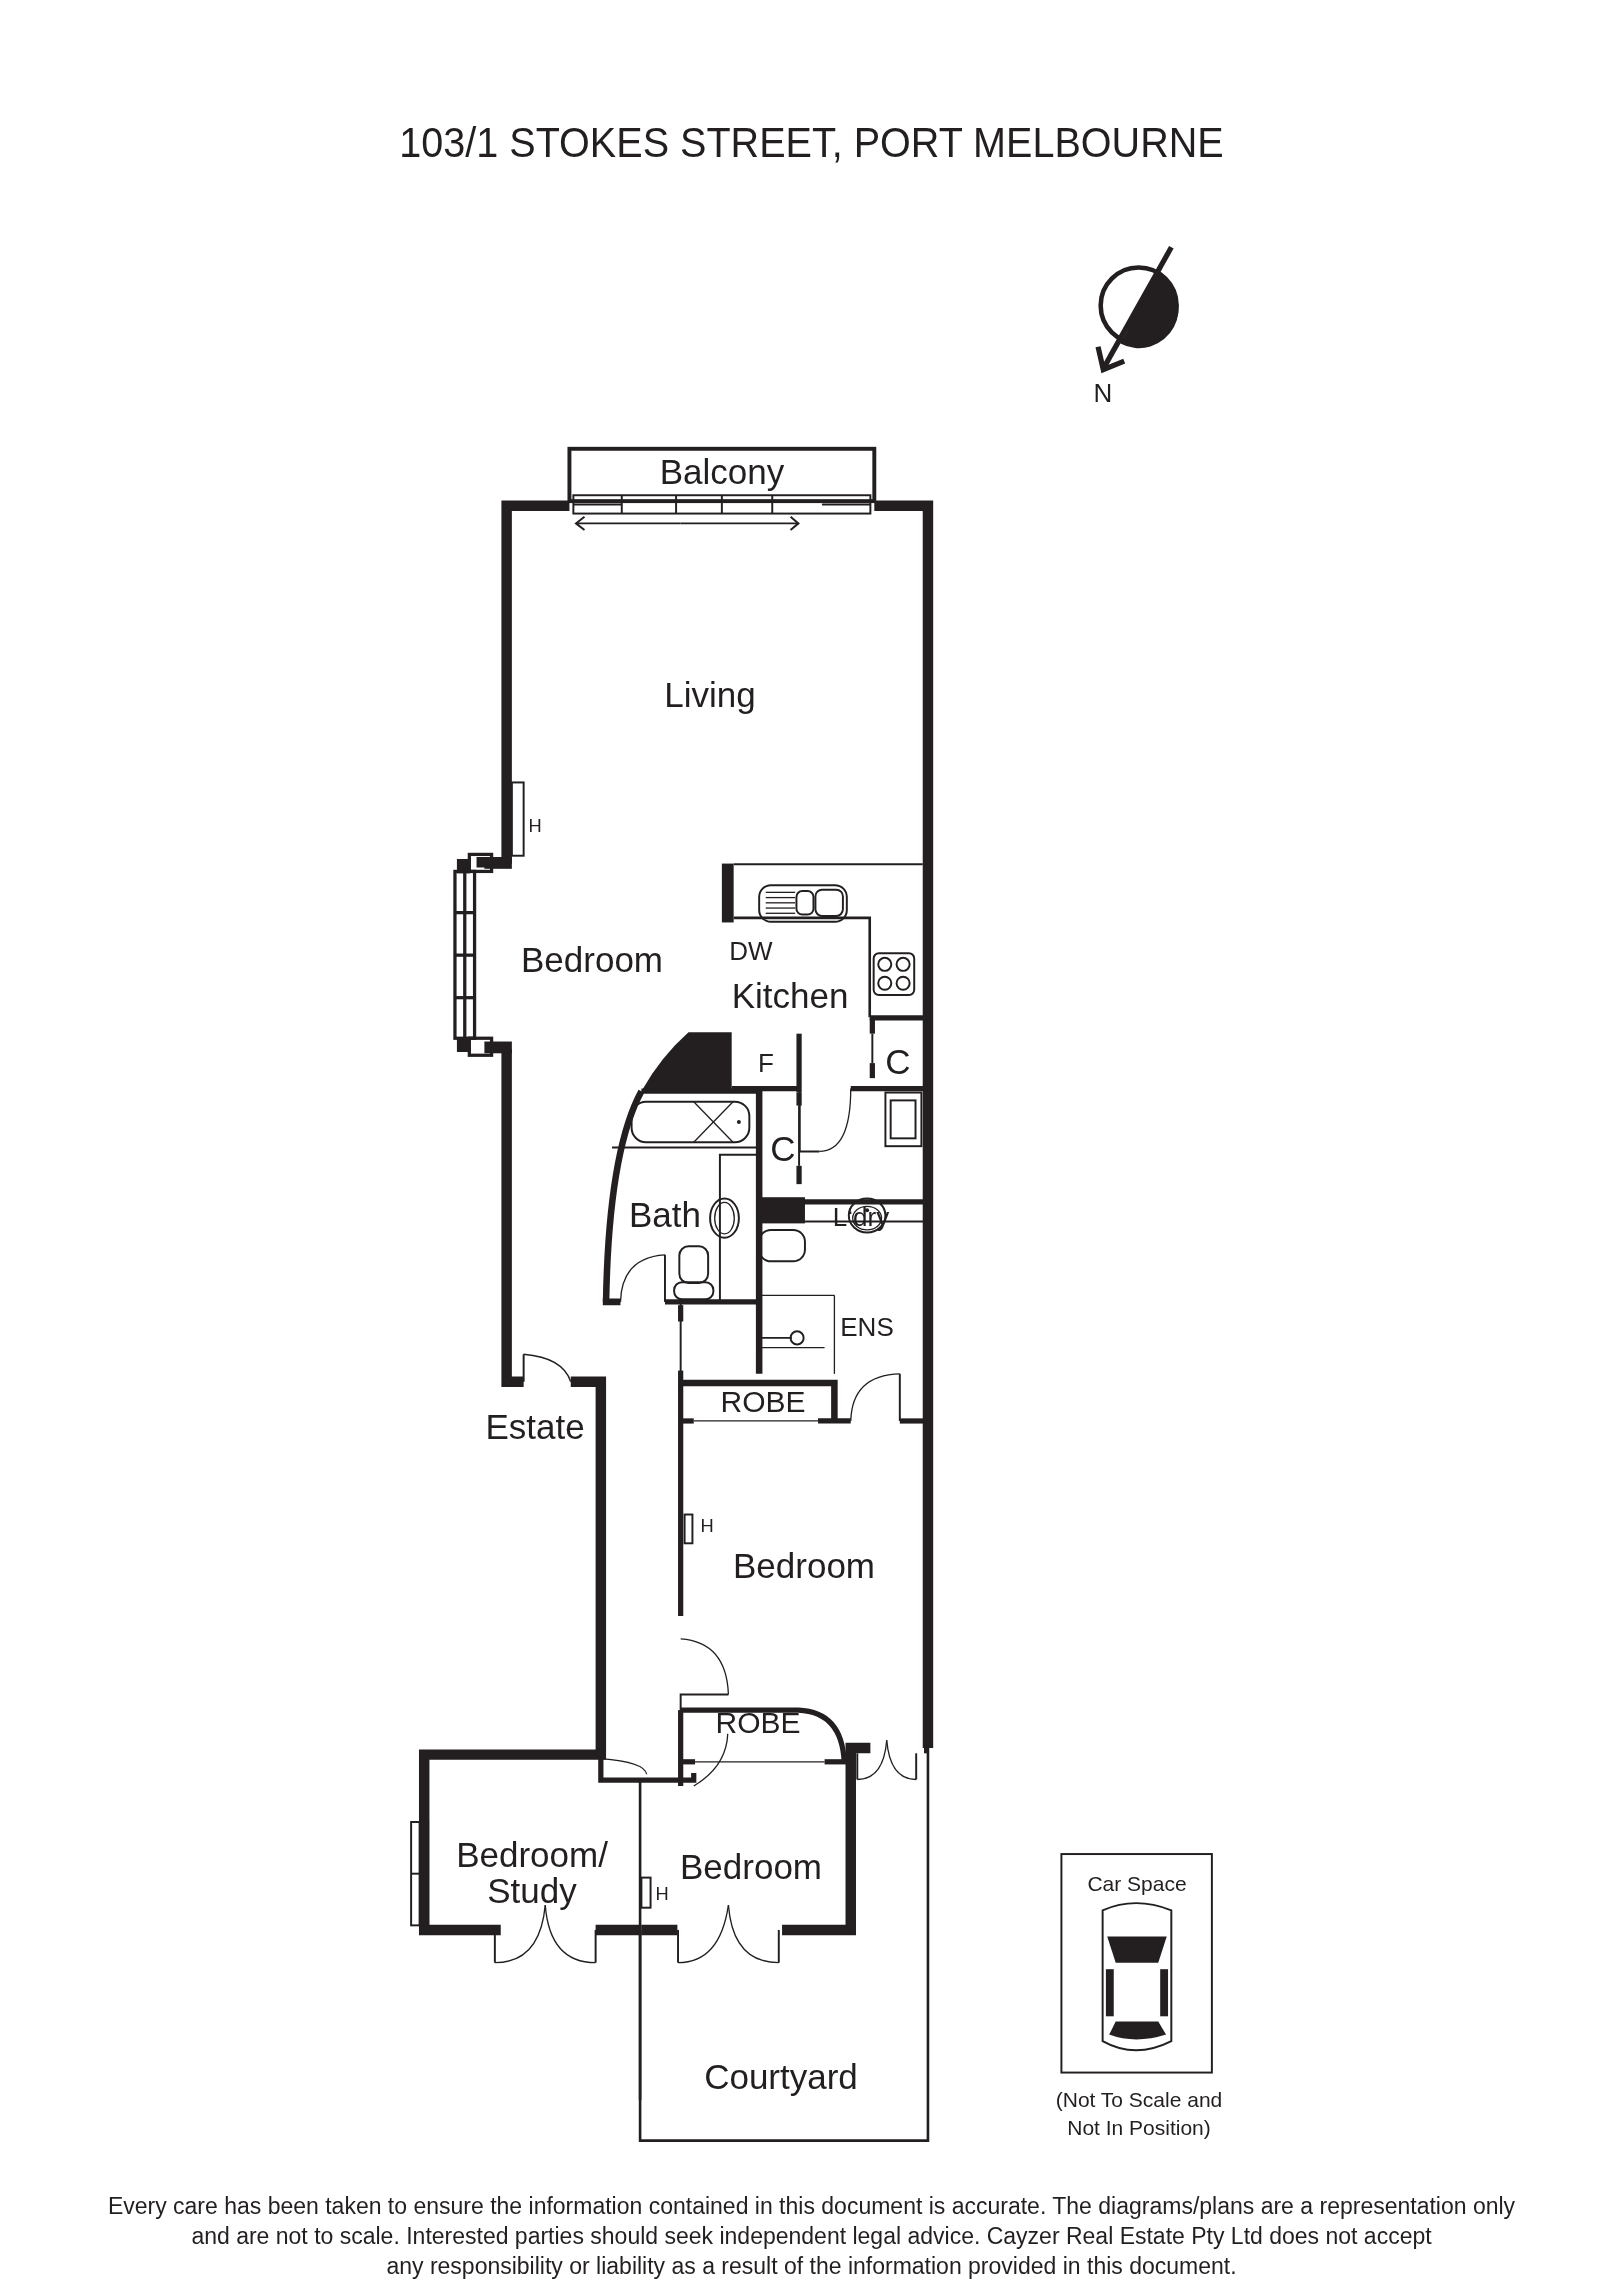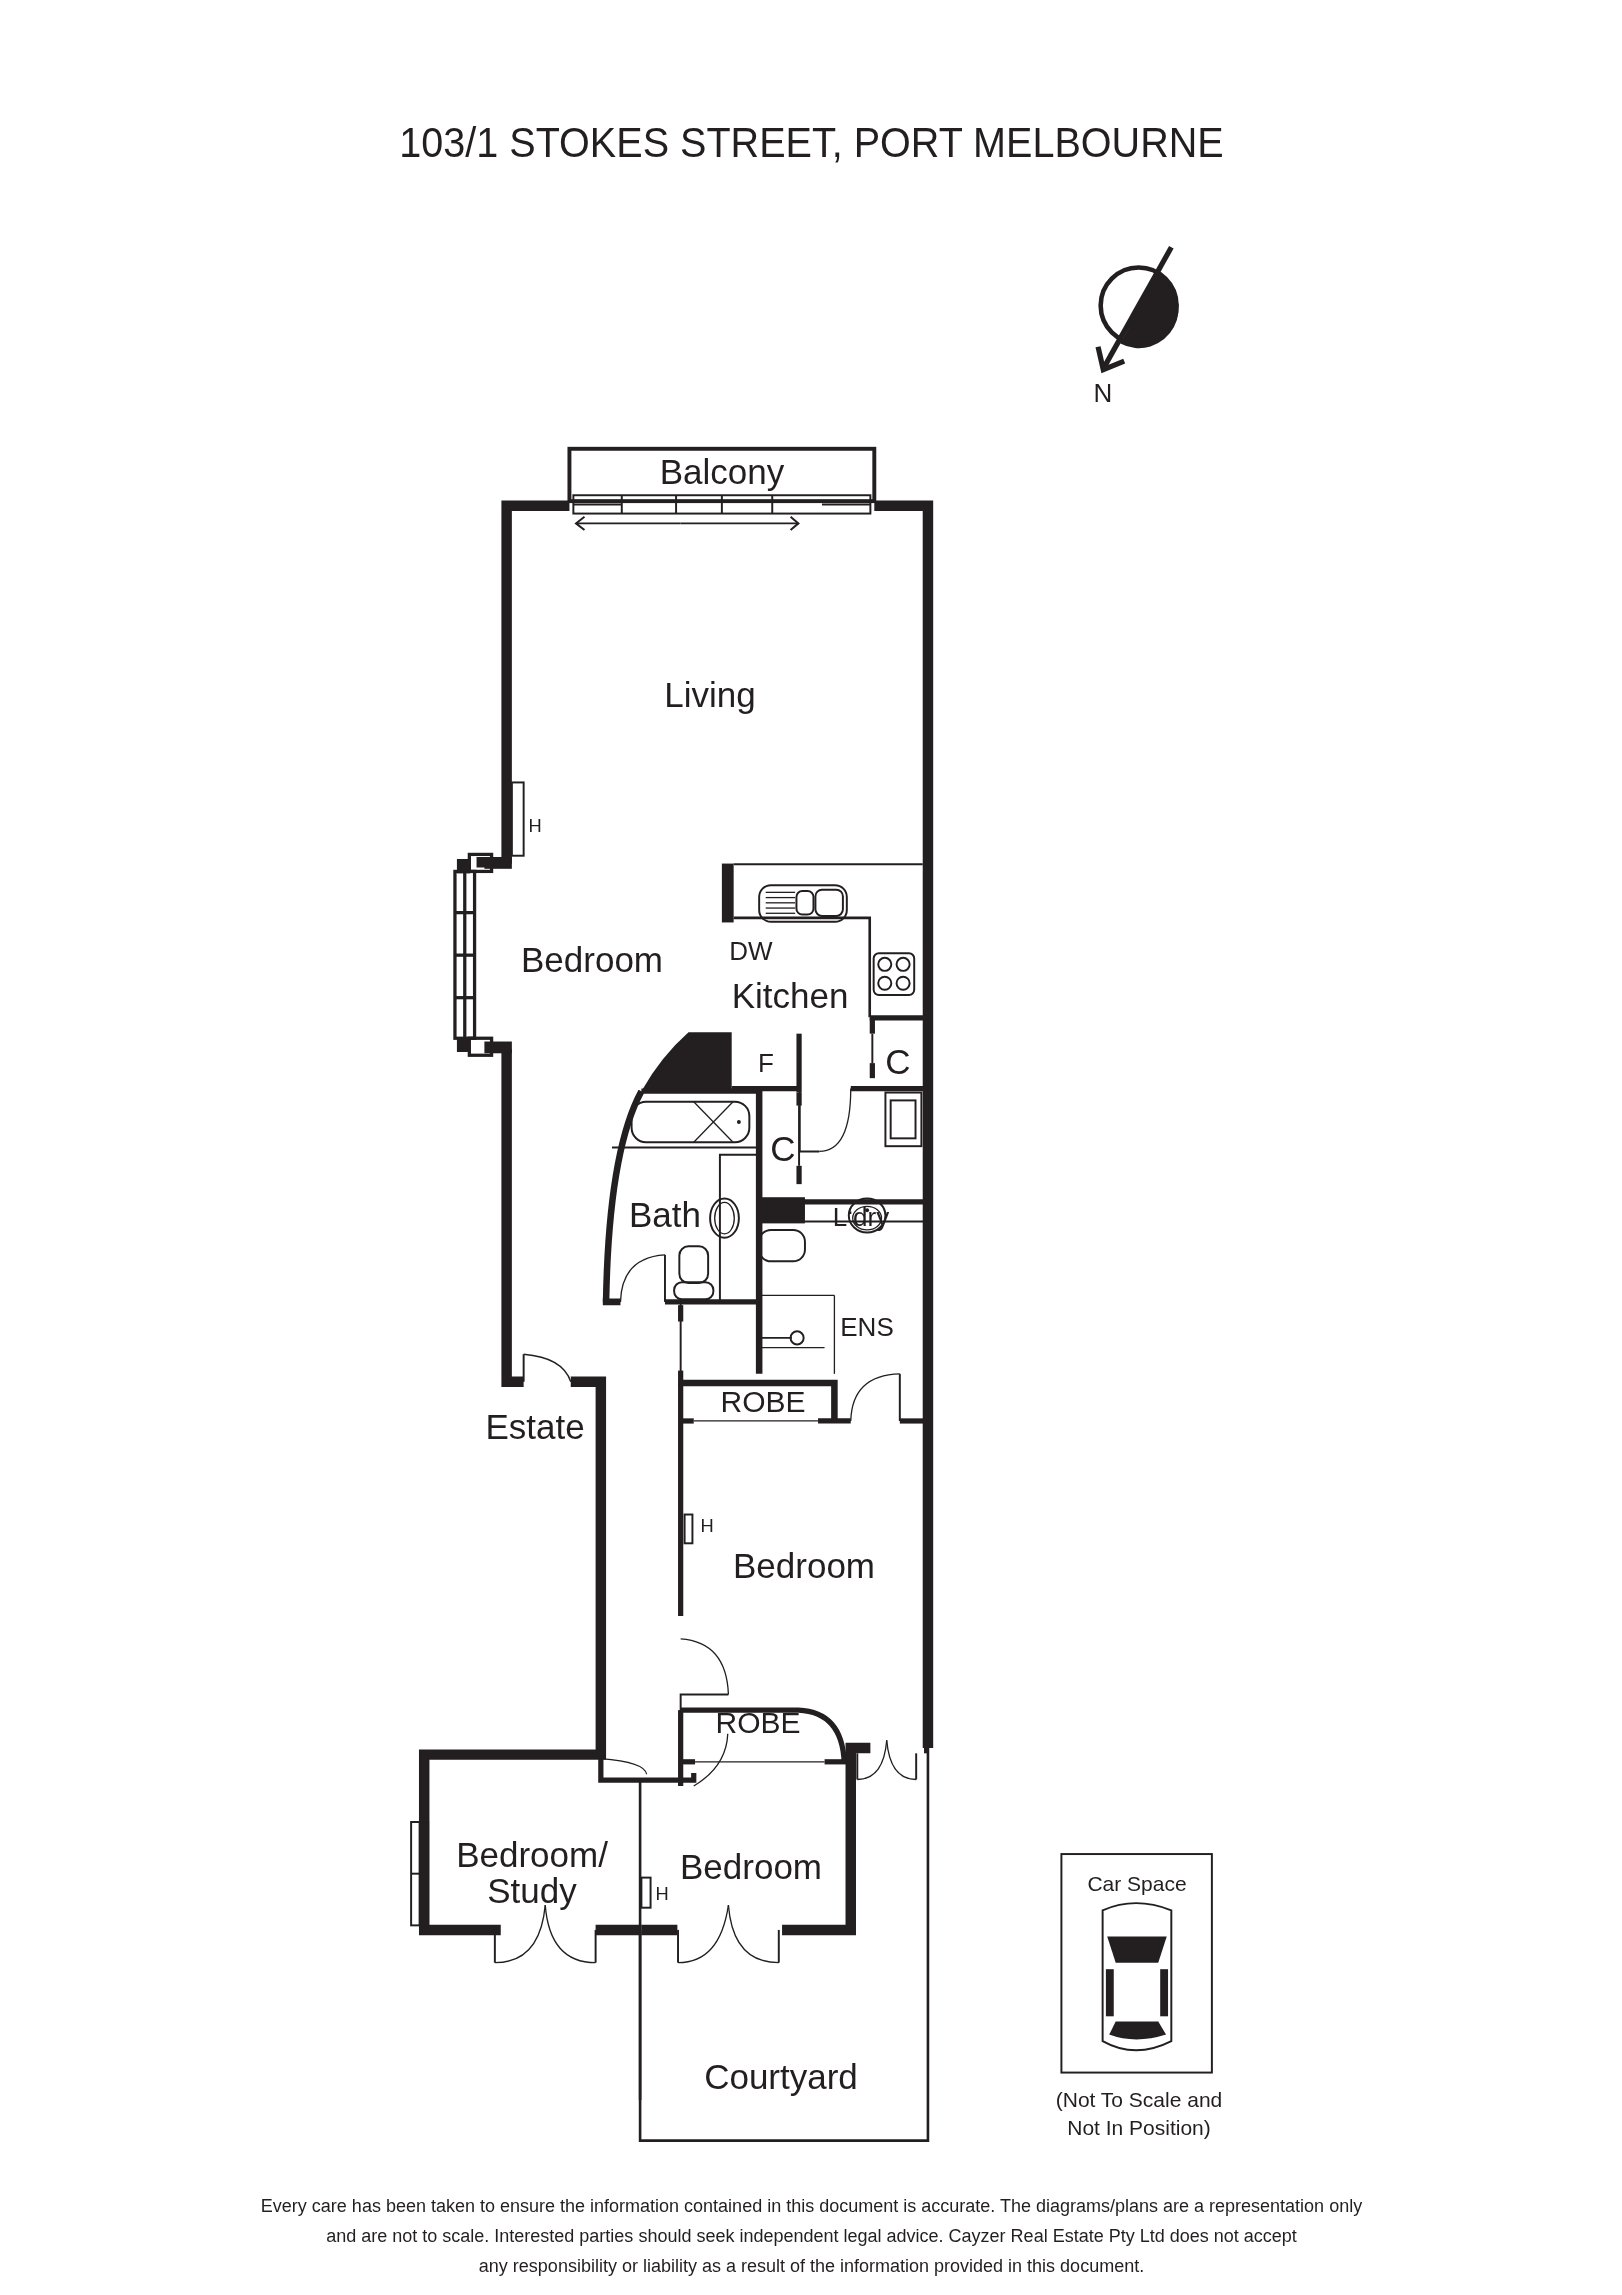--- a/index.html
+++ b/index.html
@@ -9,21 +9,21 @@
            font-size:43px; letter-spacing:0px; transform:scaleX(0.92); }
   svg.plan { position:absolute; left:0; top:0; }
   .lbl { position:absolute; white-space:nowrap; text-align:center; transform:translateX(-50%); line-height:1; }
   .room { font-size:35px; }
   .robe { font-size:30px; }
   .small { font-size:26px; }
   .tiny { font-size:18.3px; }
   .carlbl { font-size:21px; }
   .note { font-size:21px; line-height:1.25; }
   .disclaimer { position:absolute; left:0; top:2191px; width:1623px; text-align:center;
-                font-size:18px; line-height:30px; }
+                font-size:23px; line-height:30px; }
   .disclaimer div { white-space:nowrap; }
 </style>
 </head>
 <body>
 
 <div class="title">103/1 STOKES STREET, PORT MELBOURNE</div>
 
 <svg class="plan" width="1623" height="2295" viewBox="0 0 2480 3508">
   <g fill="none" stroke="#231f20" stroke-linecap="butt">
 

